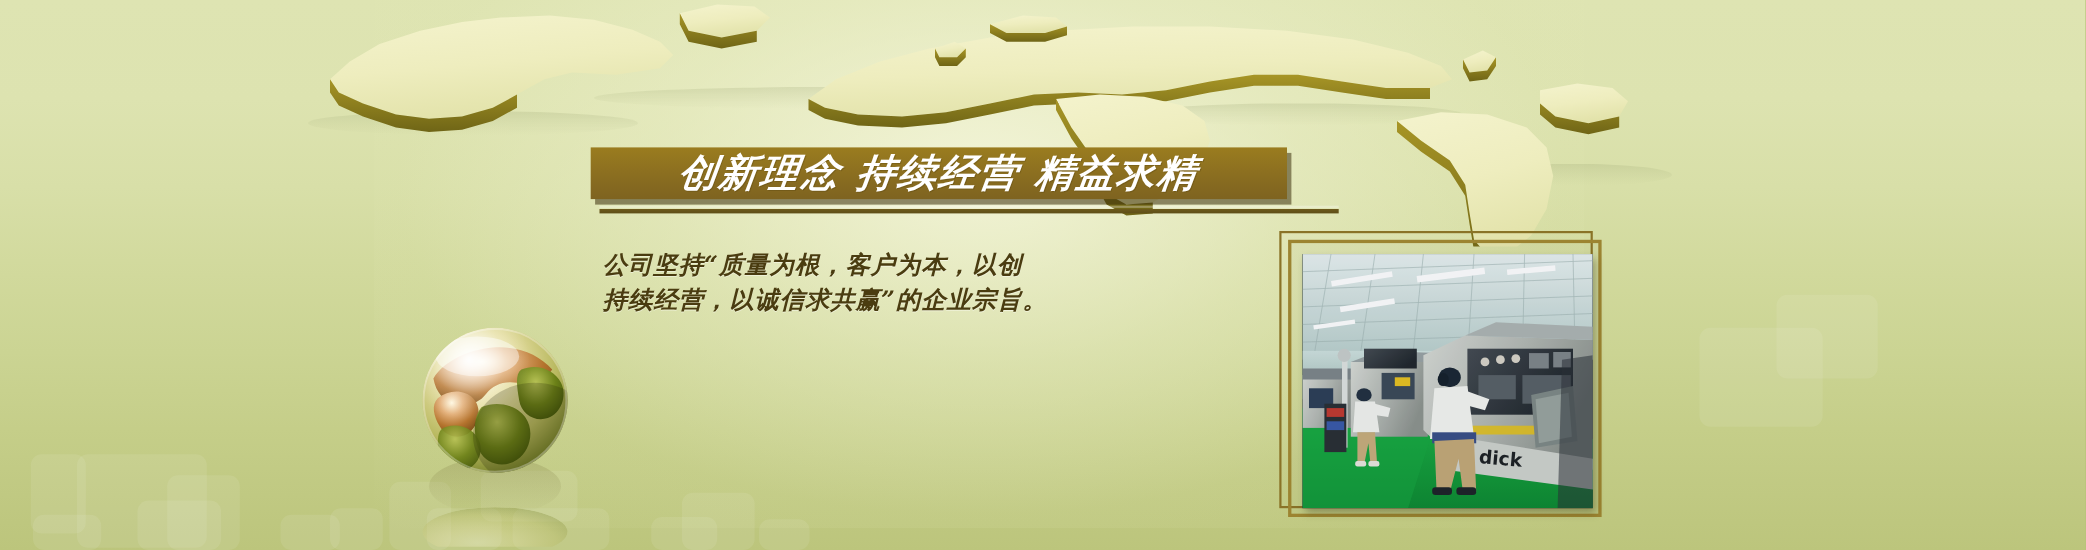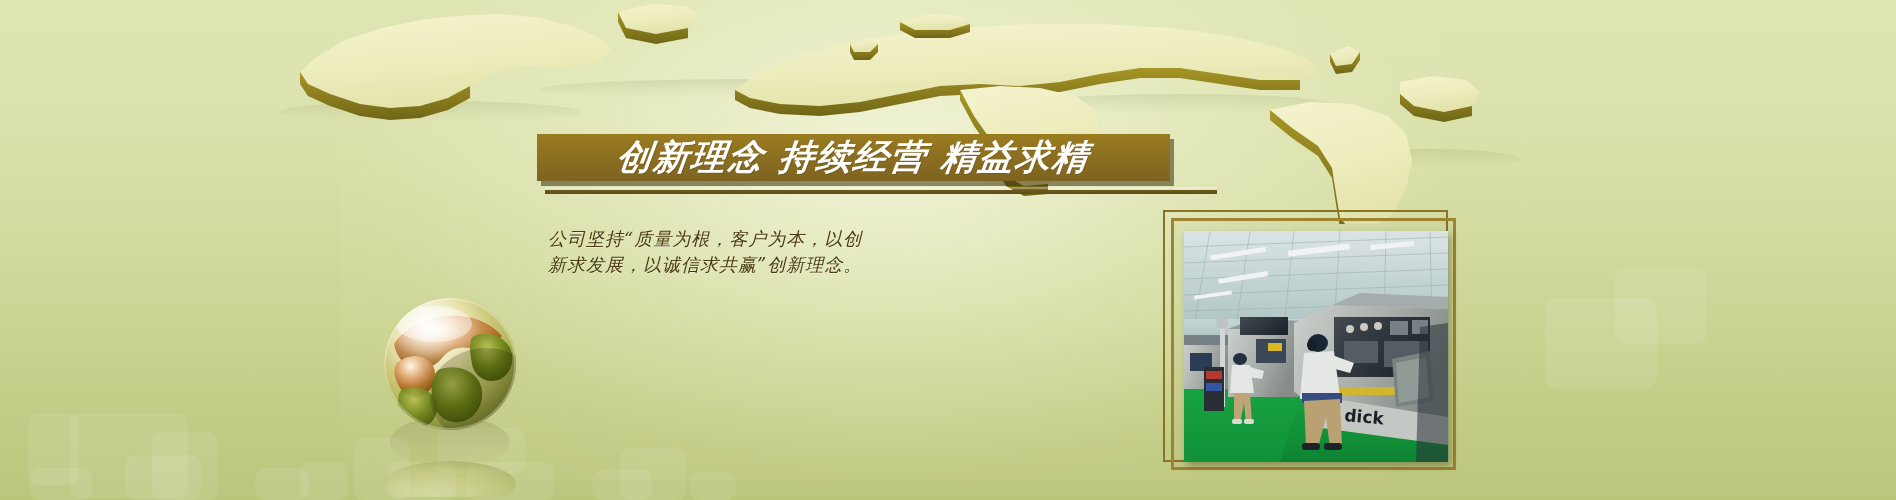--- a/index.html
+++ b/index.html
@@ -82,22 +82,22 @@
     width: 672px; height: 2px;
     background: rgba(255,255,255,0.30);
   }
   
   #subtitle {
     position: absolute;
     left: 548px; top: 226px;
     width: 620px;
     color: #4a3c10;
     font-family: "DejaVu Serif", serif;
-    font-size: 18px;
-    font-weight: normal;
+    font-size: 22px;
+    font-weight: bold;
     font-style: italic;
     line-height: 1.45;
     letter-spacing: 1px;
     text-shadow: 0 1px 0 rgba(255,255,255,0.45);
   }
   #subtitle .l2 { display: block; }
   
   #globe-wrap {
     position: absolute;
     left: 378px; top: 292px;
@@ -238,21 +238,21 @@
     </div>
 
   <div id="headline-bar">
     <span id="headline-text">创新理念  持续经营  精益求精</span>
   </div>
   <div id="headline-rule-hi"></div>
   <div id="headline-rule"></div>
 
   <div id="subtitle">
     <span class="l1">公司坚持“质量为根，客户为本，以创</span>
-    <span class="l2">新求发展，以诚信求共赢”创新理念。</span>
+    <span class="l2">持续经营，以诚信求共赢”的企业宗旨。</span>
   </div>
 
   <div id="globe-wrap">
     <svg width="150" height="205" viewBox="0 0 150 205" xmlns="http://www.w3.org/2000/svg">
       <defs>
         <radialGradient id="sphereBase" cx="38%" cy="28%" r="78%">
           <stop offset="0%" stop-color="#fdf9e2"></stop>
           <stop offset="35%" stop-color="#e6dfa4"></stop>
           <stop offset="70%" stop-color="#b9b960"></stop>
           <stop offset="100%" stop-color="#6d7a22"></stop>

